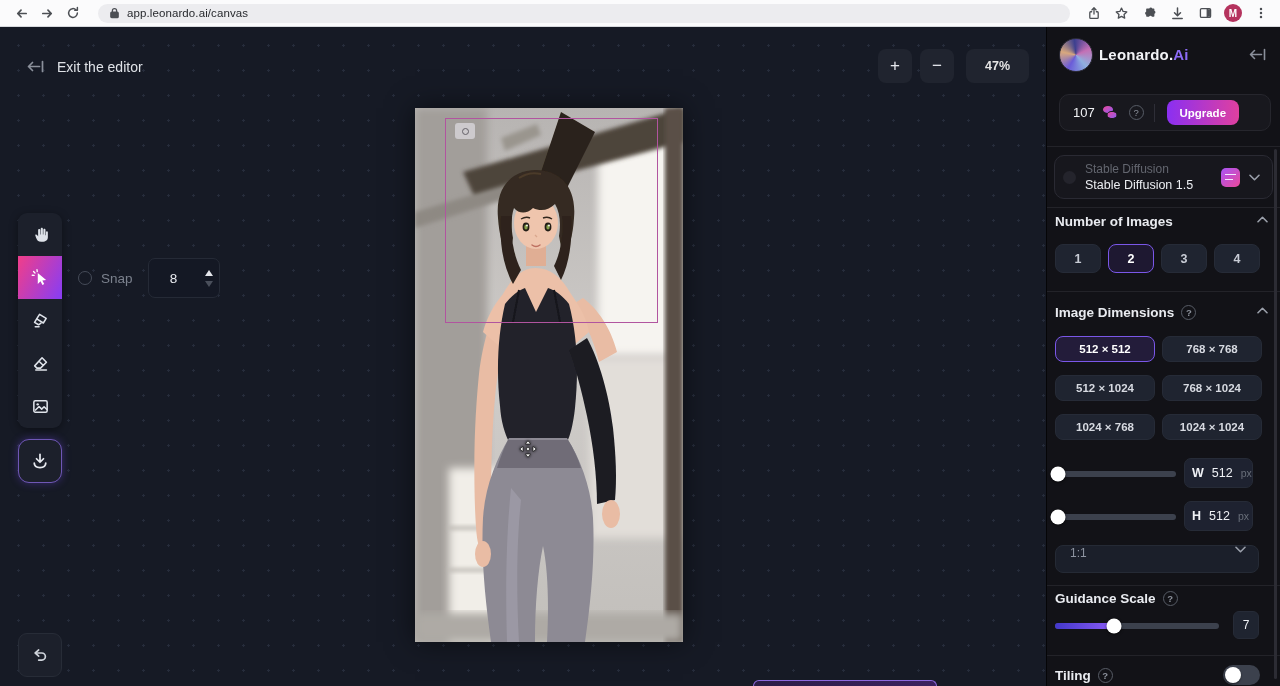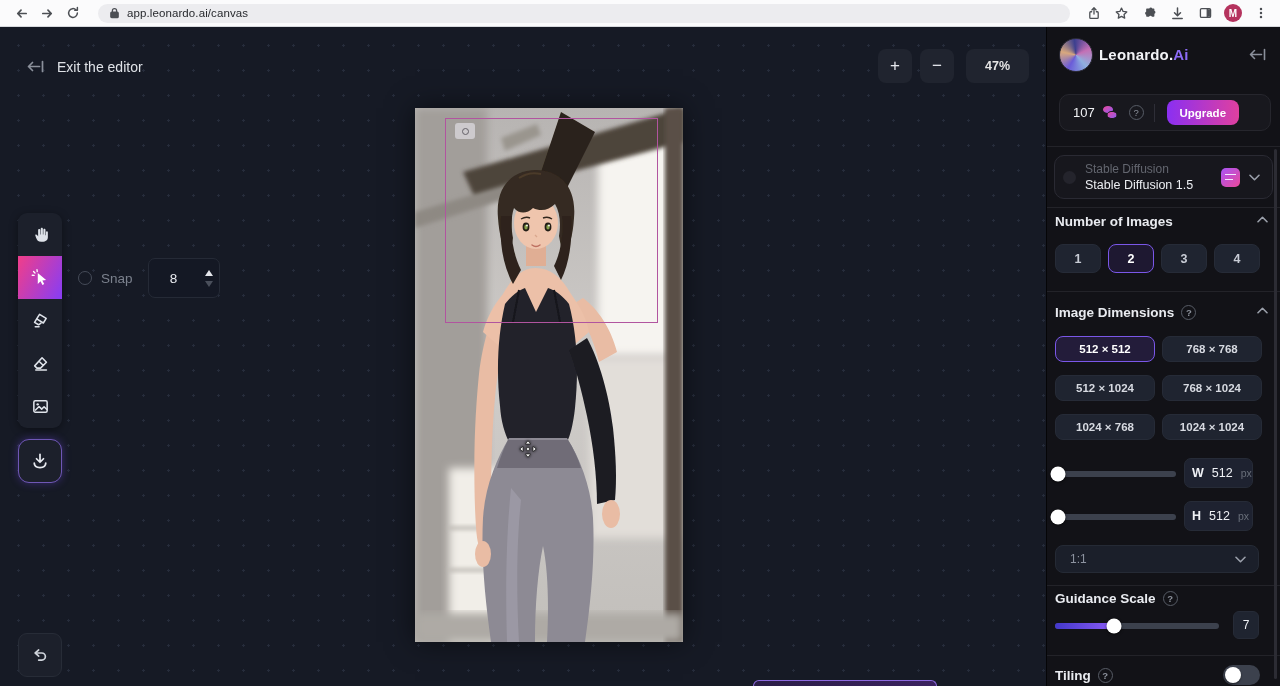--- a/index.html
+++ b/index.html
@@ -133,21 +133,21 @@
     background:linear-gradient(90deg,#4338ca,#8b5cf6)}
   .thumb{position:absolute;top:50%;transform:translate(-50%,-50%);width:15px;height:15px;border-radius:50%;
     background:#fff;box-shadow:0 1px 3px rgba(0,0,0,.6)}
   .whbox{position:absolute;left:137px;width:69px;height:30px;background:#1e2230;border:1px solid #262b37;
     border-radius:7px;display:flex;align-items:center;padding:0 7px;gap:8px}
   .wh-l{color:#eef0f4;font-size:12.5px;font-weight:bold}
   .wh-v{color:#eef0f4;font-size:12.5px;flex:1;text-align:right}
   .wh-u{color:#686e79;font-size:10.5px}
 
   .ratio{position:absolute;left:8px;top:518px;width:204px;height:28px;background:#1b1f2a;
-    border:1px solid #252a35;border-radius:8px;display:flex;align-items:center;padding:0 12px 0 14px}
+    border:1px solid #252a35;border-radius:8px;display:flex;align-items:flex-start;padding:0 12px 0 14px}
   .ratio-v{flex:1;color:#8d93a0;font-size:12px}
 
   .gs-valbox{position:absolute;left:186px;top:584px;width:26px;height:28px;background:#1f2430;
     border:1px solid #262b37;border-radius:6px;color:#eef0f4;font-size:12px;
     display:flex;align-items:center;justify-content:center}
 
   .toggle{position:absolute;left:176px;top:638px;width:37px;height:20px;background:#3c414d;border-radius:10px}
   .knob{position:absolute;left:2px;top:2px;width:16px;height:16px;border-radius:50%;background:#fff;
     box-shadow:0 1px 2px rgba(0,0,0,.5)}
 

